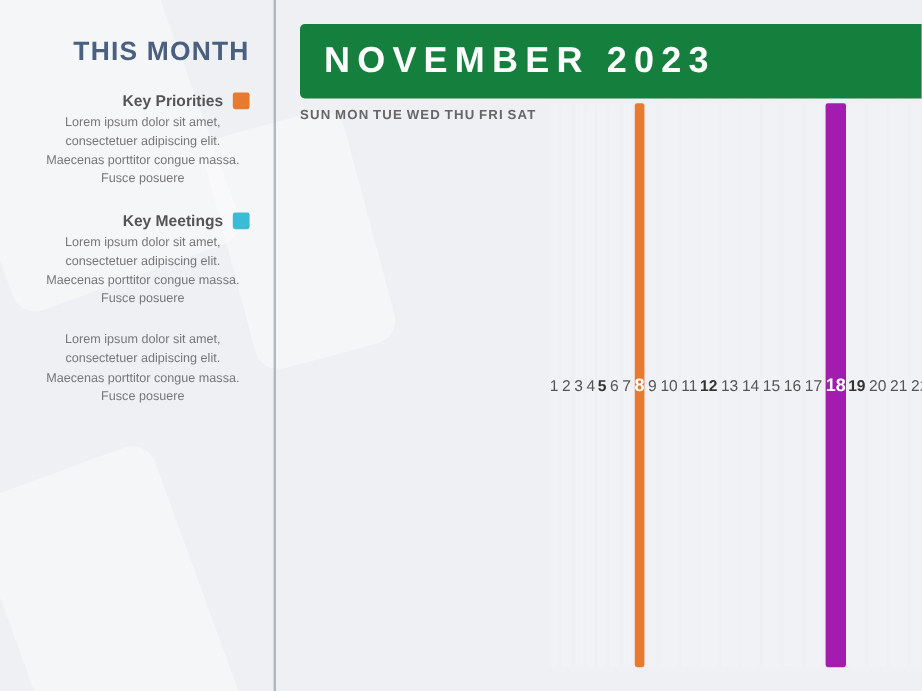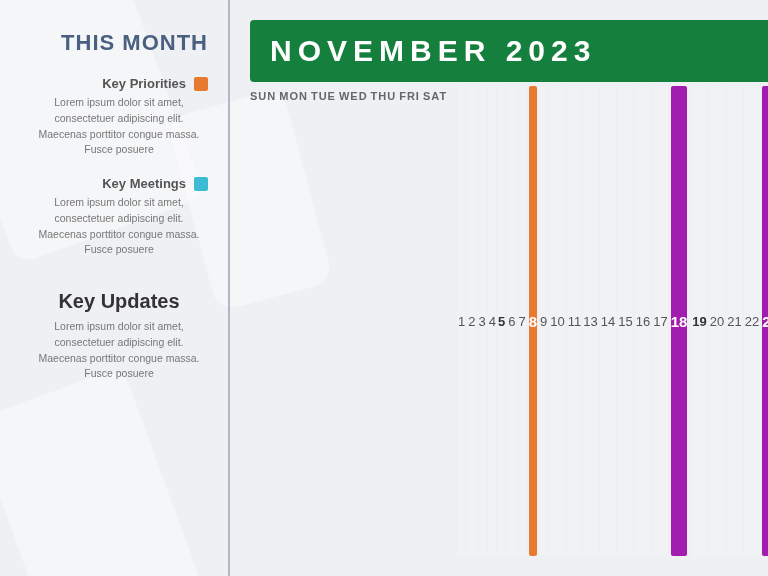--- a/index.html
+++ b/index.html
@@ -205,21 +205,20 @@
 
     <div class="sidebar-section">
       <div class="sidebar-section-header">
         <span class="sidebar-section-label">Key Meetings</span>
         <div class="color-box" style="background:#3bbcd4;"></div>
       </div>
       <div class="sidebar-section-text">Lorem ipsum dolor sit amet, consectetuer adipiscing elit. Maecenas porttitor congue massa. Fusce posuere</div>
     </div>
 
     <div class="sidebar-section">
-      <div class="key-updates-title">Key Updates</div>
       <div class="sidebar-section-text">Lorem ipsum dolor sit amet, consectetuer adipiscing elit. Maecenas porttitor congue massa. Fusce posuere</div>
     </div>
   </div>
 
   <div class="calendar-area">
 
     <div class="calendar-header">
       <div class="calendar-header-text">NOVEMBER 2023</div>
     </div>
 
@@ -249,20 +248,21 @@
         <div class="day-cell bold-day">5</div>
         <div class="day-cell">6</div>
         <div class="day-cell">7</div>
         <div class="day-cell highlight-orange">8</div>
         <div class="day-cell">9</div>
         <div class="day-cell">10</div>
         <div class="day-cell">11</div>
       </div>
 
       <div class="calendar-row">
+        <div class="day-cell bold-day">12</div>
         <div class="day-cell">13</div>
         <div class="day-cell">14</div>
         <div class="day-cell">15</div>
         <div class="day-cell">16</div>
         <div class="day-cell">17</div>
         <div class="day-cell highlight-lightblue">18</div>
       </div>
 
       <div class="calendar-row">
         <div class="day-cell bold-day">19</div>

